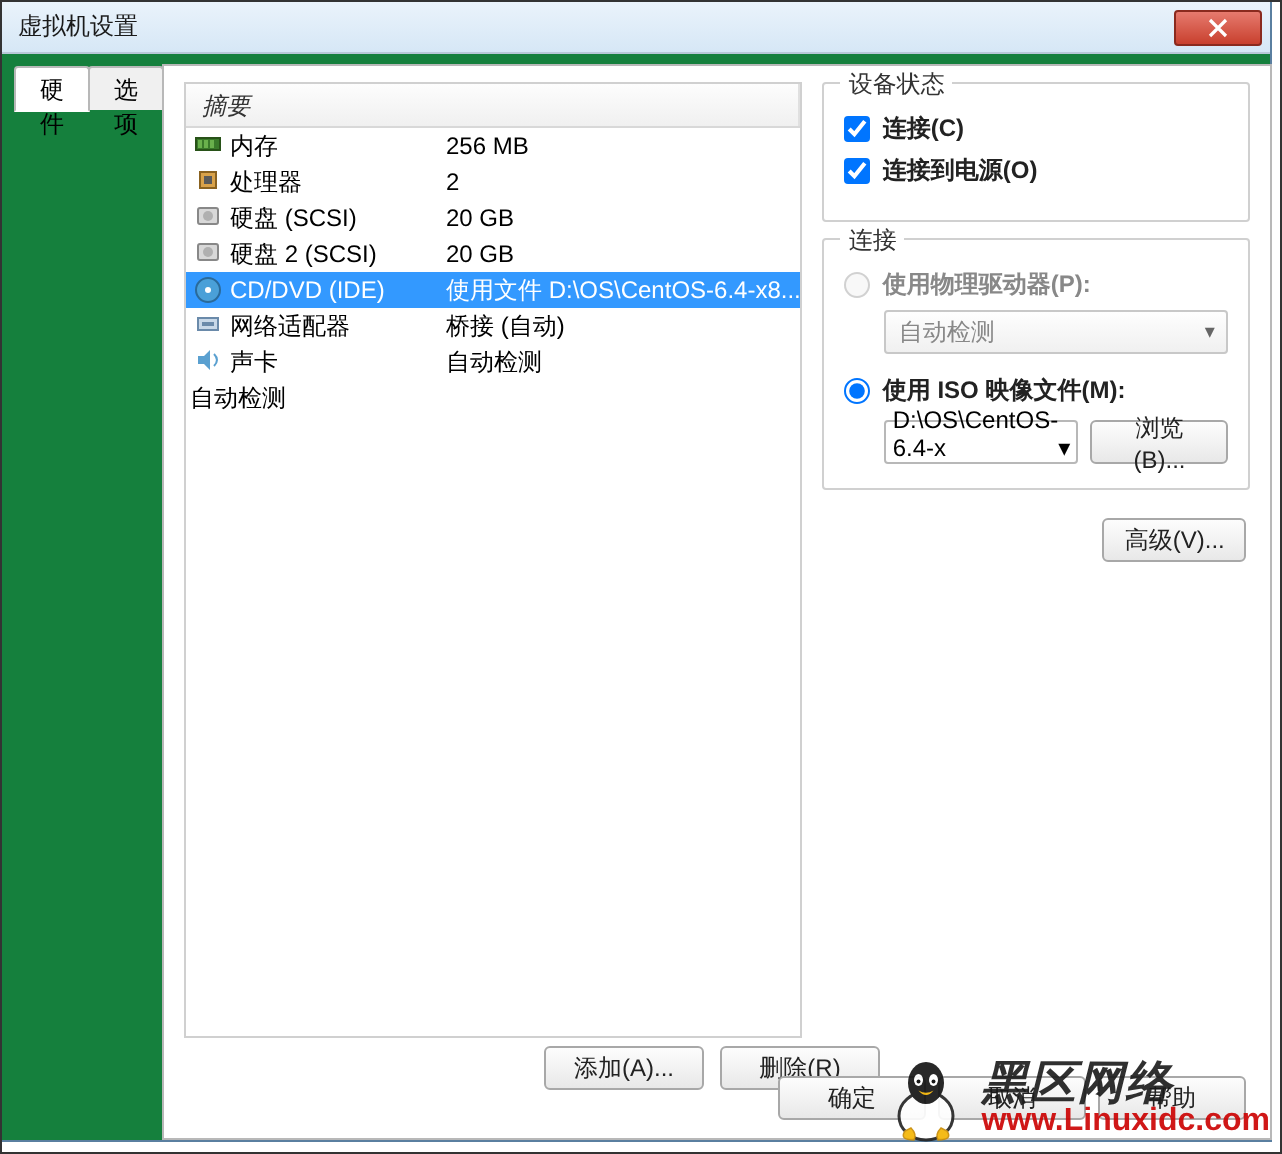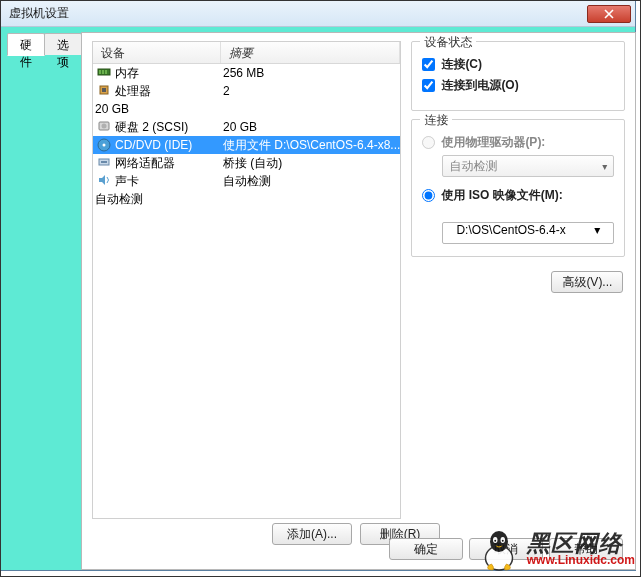--- a/index.html
+++ b/index.html
@@ -1,18 +1,18 @@
 <!DOCTYPE html>
 <html><head>
 <meta charset="utf-8">
 <style>
 * { box-sizing: border-box; margin: 0; padding: 0; font-family: "Microsoft YaHei", "SimSun", Tahoma, sans-serif; font-size: 12px; }
 body { background: #fff; width: 641px; height: 577px; position: relative; overflow: hidden; }
 
-.dialog { width: 636px; height: 571px; border: 1px solid #5a7fa0; position: relative; background: #5eead4; }
+.dialog { width: 636px; height: 571px; border: 1px solid #5a7fa0; position: relative; background: #15803d; }
 
 .titlebar { height: 26px; background: linear-gradient(#eaf3fb, #d6e7f6); display: flex; align-items: center; padding: 0 4px 0 8px; border-bottom: 1px solid #b8c8d8; }
 .titlebar .title-text { flex: 1; color: #1a1a1a; }
 .titlebar .close-btn { width: 44px; height: 18px; background: linear-gradient(#e67a6e, #c8402e); border: 1px solid #8a2a1e; border-radius: 2px; color: #fff; display: flex; align-items: center; justify-content: center; cursor: pointer; }
 .titlebar .close-btn svg { width: 10px; height: 10px; }
 
 .body { padding: 6px 6px 0 6px; height: calc(100% - 26px); display: flex; flex-direction: row; }
 
 .tabs { display: flex; height: 22px; position: relative; z-index: 2; }
 .tab { padding: 3px 12px 0 12px; border: 1px solid #b8b8b8; border-bottom: none; margin-right: -1px; background: #f0f0f0; border-radius: 2px 2px 0 0; cursor: pointer; }
@@ -40,36 +40,36 @@
 .chk-row { display: flex; align-items: center; gap: 6px; margin: 4px 0; }
 .chk-row input[type="checkbox"], .chk-row input[type="radio"] { width: 13px; height: 13px; }
 .chk-row label { color: #222; font-weight: bold; }
 .chk-row.disabled label { color: #888; }
 
 .combo { width: 172px; height: 22px; border: 1px solid #c8c8c8; background: linear-gradient(#fefefe,#f0f0f0); padding: 0 6px; display: flex; align-items: center; justify-content: space-between; margin-left: 20px; margin-top: 4px; border-radius: 2px; }
 .combo.disabled { color: #888; }
 .combo .caret { font-size: 10px; color: #666; }
 
 .iso-row { display: flex; align-items: center; gap: 6px; margin-left: 20px; margin-top: 6px; }
-.iso-combo { flex: 1; height: 22px; border: 1px solid #b8b8b8; background: #fff; padding: 0 13px; display: flex; align-items: flex-start; justify-content: space-between; border-radius: 2px; margin-top: 12px; }
+.iso-combo { flex: 1; height: 22px; border: 1px solid #b8b8b8; background: #fff; padding: 0 3px; display: flex; align-items: flex-end; justify-content: space-between; border-radius: 2px; }
 .btn { height: 22px; padding: 0 10px; border: 1px solid #a8a8a8; border-radius: 3px; background: linear-gradient(#fdfdfd,#e8e8e8); cursor: pointer; display: inline-flex; align-items: center; justify-content: center; color: #222; }
 
 .adv-row { display: flex; justify-content: flex-end; margin-top: 6px; padding-right: 2px; }
 
 .left-actions { position: absolute; bottom: 24px; left: 190px; display: flex; gap: 8px; }
 .left-actions .btn { width: 80px; }
 
 .footer { position: absolute; bottom: 10px; right: 12px; display: flex; gap: 6px; }
 .footer .btn { width: 74px; }
 
 .watermark { position: absolute; right: 6px; bottom: 4px; pointer-events: none; opacity: 0.9; display:flex; align-items:center; gap:4px; }
 .watermark .tux { width:48px; height:48px; }
 .watermark .txt-box { display:flex; flex-direction:column; align-items:flex-start; line-height:1.1; }
 .watermark .cn { font-size: 23px; font-weight: bold; font-style: italic; color: #1a1a1a; letter-spacing: 1px; }
-.watermark .url { font-size: 12px; color: #cc0000; font-weight: bold; margin-top:-2px; }
+.watermark .url { font-size: 16px; color: #cc0000; font-weight: bold; margin-top:-2px; }
 
 .outer-border { border:1px solid #333; width:641px; height:577px; position:absolute; top:0; left:0; pointer-events:none; }
 </style>
 </head>
 <body>
 
 <div class="dialog">
   <div class="titlebar">
     <span class="title-text">虚拟机设置</span>
     <div class="close-btn">
@@ -81,21 +81,20 @@
 
   <div class="body">
     <div class="tabs">
       <div class="tab active">硬件</div>
       <div class="tab">选项</div>
     </div>
 
     <div class="tab-content">
       <div class="left-panel">
         <div class="list-header">
-          <div class="col col-device">设备</div>
           <div class="col col-summary">摘要</div>
         </div>
         <div class="list-body" id="list-body">
             <div class="row">
               <div class="cell-device">
                 <span class="dev-icon">
                   <svg viewBox="0 0 14 14">
                     <rect x="1" y="4" width="12" height="6" fill="#3a7a2a" stroke="#285218"></rect>
                     <rect x="2" y="5" width="2" height="4" fill="#6ab04c"></rect>
                     <rect x="5" y="5" width="2" height="4" fill="#6ab04c"></rect>
@@ -112,20 +111,29 @@
                   <svg viewBox="0 0 14 14">
                     <rect x="3" y="3" width="8" height="8" fill="#d9a24a" stroke="#8a6220"></rect>
                     <rect x="5" y="5" width="4" height="4" fill="#5a5a5a"></rect>
                   </svg>
                 </span>
                 <span>处理器</span>
               </div>
               <div class="cell-summary">2</div>
             </div>
             <div class="row">
+              <div class="cell-device">
+                <span class="dev-icon">
+                  <svg viewBox="0 0 14 14">
+                    <rect x="2" y="3" width="10" height="8" rx="1" fill="#d8d8d8" stroke="#888"></rect>
+                    <circle cx="7" cy="7" r="2.5" fill="#b0b0b0"></circle>
+                  </svg>
+                </span>
+                <span>硬盘 (SCSI)</span>
+              </div>
               <div class="cell-summary">20 GB</div>
             </div>
             <div class="row">
               <div class="cell-device">
                 <span class="dev-icon">
                   <svg viewBox="0 0 14 14">
                     <rect x="2" y="3" width="10" height="8" rx="1" fill="#d8d8d8" stroke="#888"></rect>
                     <circle cx="7" cy="7" r="2.5" fill="#b0b0b0"></circle>
                   </svg>
                 </span>
@@ -200,20 +208,21 @@
           </div>
           <div class="chk-row" style="margin-top:10px;">
             <input type="radio" name="conn" checked="" style="">
             <label>使用 ISO 映像文件(M):</label>
           </div>
           <div class="iso-row">
             <div class="iso-combo">
               <span>D:\OS\CentOS-6.4-x</span>
               <span class="caret">▾</span>
             </div>
+            <button class="btn">浏览(B)...</button>
           </div>
         </div>
 
         <div class="adv-row">
           <button class="btn">高级(V)...</button>
         </div>
       </div>
 
       <div class="left-actions">
         <button class="btn">添加(A)...</button>

